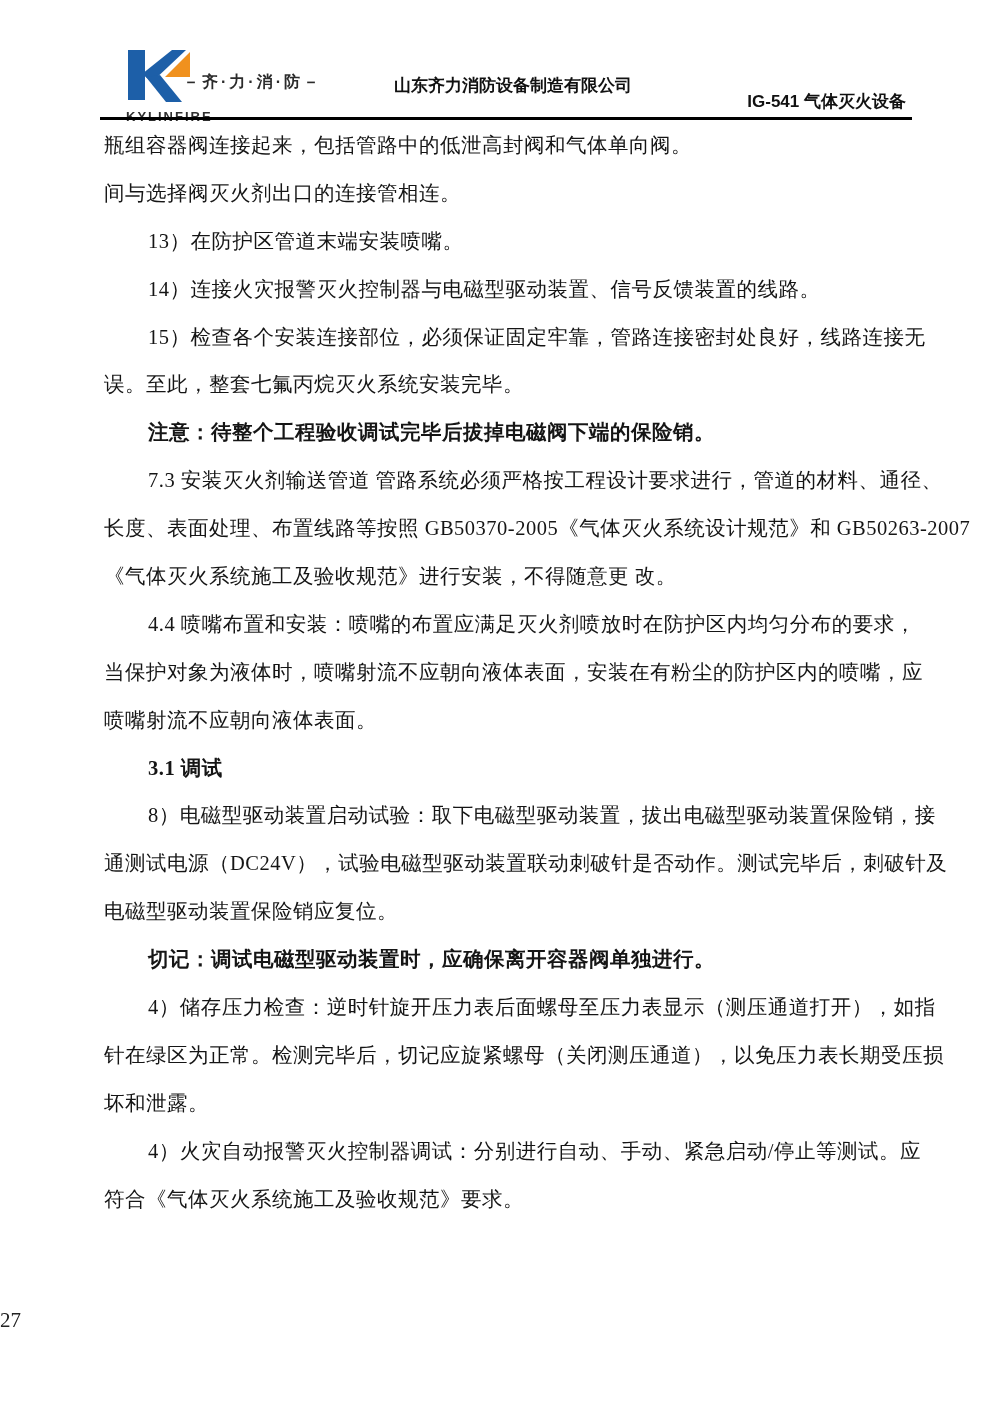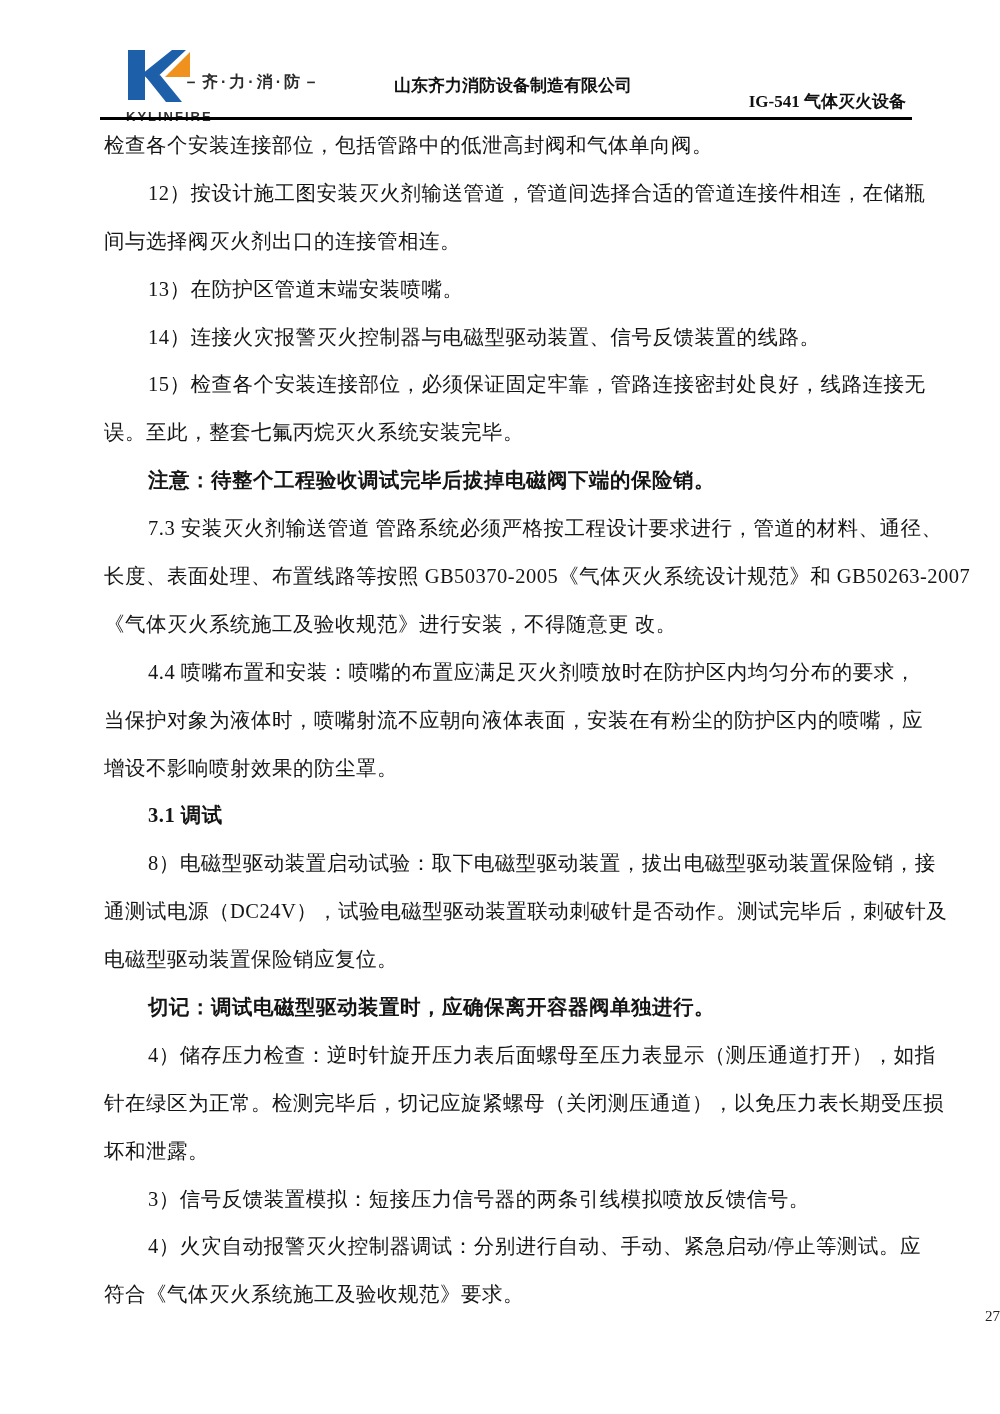--- a/index.html
+++ b/index.html
@@ -26,42 +26,42 @@
     font-family:"Liberation Sans","DejaVu Sans",sans-serif;
     font-weight:bold;font-size:16px;letter-spacing:3px;color:#2b2b2b;
   }
   .header-company{
     position:absolute;left:388px;top:74px;width:250px;text-align:center;
     font-family:"Liberation Sans","DejaVu Sans",sans-serif;
     font-weight:bold;font-size:17px;color:#111;white-space:nowrap;
   }
   .header-doc{
     position:absolute;right:94px;top:90px;text-align:right;
-    font-family:Liberation Serif, serif;
+    font-family:Liberation Sans, sans-serif;
     font-weight:bold;font-size:17px;color:#111;white-space:nowrap;
   }
   .header-rule{
     position:absolute;left:100px;top:117px;width:812px;height:3px;
     background:#000;
   }
   
   .body-text{
     position:absolute;left:104px;top:122px;width:810px;
     font-size:20.5px;color:#151515;
   }
   .line{
     height:47.9px;line-height:47.9px;white-space:nowrap;
     letter-spacing:0.5px;
   }
   .line.indent{padding-left:44px;}
   .line.bold{font-weight:bold;}
   
   .page-number{
-    position:absolute;left:0;top:1308px;width:100%;text-align:right;
-    font-size:15px;color:#222;
+    position:absolute;left:0;top:1308px;width:100%;text-align:left;
+    font-size:21px;color:#222;
   }
 </style>
 </head>
 <body>
 
 <div class="page">
 
   <div class="logo-block">
     <svg class="logo-mark" viewBox="0 0 70 58" xmlns="http://www.w3.org/2000/svg">
       <polygon id="logo-orange-tri" points="64,2 64,27 39,27" fill="#f0911e"></polygon>
@@ -74,42 +74,40 @@
 
   <div class="logo-tagline">－齐·力·消·防－</div>
 
   <div class="header-company">山东齐力消防设备制造有限公司</div>
 
   <div class="header-doc">IG-541 气体灭火设备</div>
 
   <div class="header-rule"></div>
 
   <div class="body-text" id="body-lines">
-      <div class="line">检查各个安装连接部位，包括管路中的低泄高封阀和气体单向阀。</div>
-      <div class="line indent">12）按设计施工图安装灭火剂输送管道，管道间选择合适的管道连接件相连，在储瓶</div>
+      <div class="line">瓶组容器阀连接起来，包括管路中的低泄高封阀和气体单向阀。</div>
       <div class="line">间与选择阀灭火剂出口的连接管相连。</div>
       <div class="line indent">13）在防护区管道末端安装喷嘴。</div>
       <div class="line indent">14）连接火灾报警灭火控制器与电磁型驱动装置、信号反馈装置的线路。</div>
       <div class="line indent">15）检查各个安装连接部位，必须保证固定牢靠，管路连接密封处良好，线路连接无</div>
       <div class="line">误。至此，整套七氟丙烷灭火系统安装完毕。</div>
       <div class="line indent bold">注意：待整个工程验收调试完毕后拔掉电磁阀下端的保险销。</div>
       <div class="line indent">7.3 安装灭火剂输送管道 管路系统必须严格按工程设计要求进行，管道的材料、通径、</div>
       <div class="line">长度、表面处理、布置线路等按照 GB50370-2005《气体灭火系统设计规范》和 GB50263-2007</div>
       <div class="line">《气体灭火系统施工及验收规范》进行安装，不得随意更 改。</div>
       <div class="line indent">4.4 喷嘴布置和安装：喷嘴的布置应满足灭火剂喷放时在防护区内均匀分布的要求，</div>
       <div class="line">当保护对象为液体时，喷嘴射流不应朝向液体表面，安装在有粉尘的防护区内的喷嘴，应</div>
-      <div class="line">增设不影响喷射效果的防尘罩。</div>
+      <div class="line">喷嘴射流不应朝向液体表面。</div>
       <div class="line indent bold">3.1 调试</div>
       <div class="line indent">8）电磁型驱动装置启动试验：取下电磁型驱动装置，拔出电磁型驱动装置保险销，接</div>
       <div class="line">通测试电源（DC24V），试验电磁型驱动装置联动刺破针是否动作。测试完毕后，刺破针及</div>
       <div class="line">电磁型驱动装置保险销应复位。</div>
       <div class="line indent bold">切记：调试电磁型驱动装置时，应确保离开容器阀单独进行。</div>
       <div class="line indent">4）储存压力检查：逆时针旋开压力表后面螺母至压力表显示（测压通道打开），如指</div>
       <div class="line">针在绿区为正常。检测完毕后，切记应旋紧螺母（关闭测压通道），以免压力表长期受压损</div>
       <div class="line">坏和泄露。</div>
-      <div class="line indent">3）信号反馈装置模拟：短接压力信号器的两条引线模拟喷放反馈信号。</div>
       <div class="line indent">4）火灾自动报警灭火控制器调试：分别进行自动、手动、紧急启动/停止等测试。应</div>
       <div class="line">符合《气体灭火系统施工及验收规范》要求。</div>
     </div>
 
   <div class="page-number">27</div>
 
 </div>
 
 </body></html>

